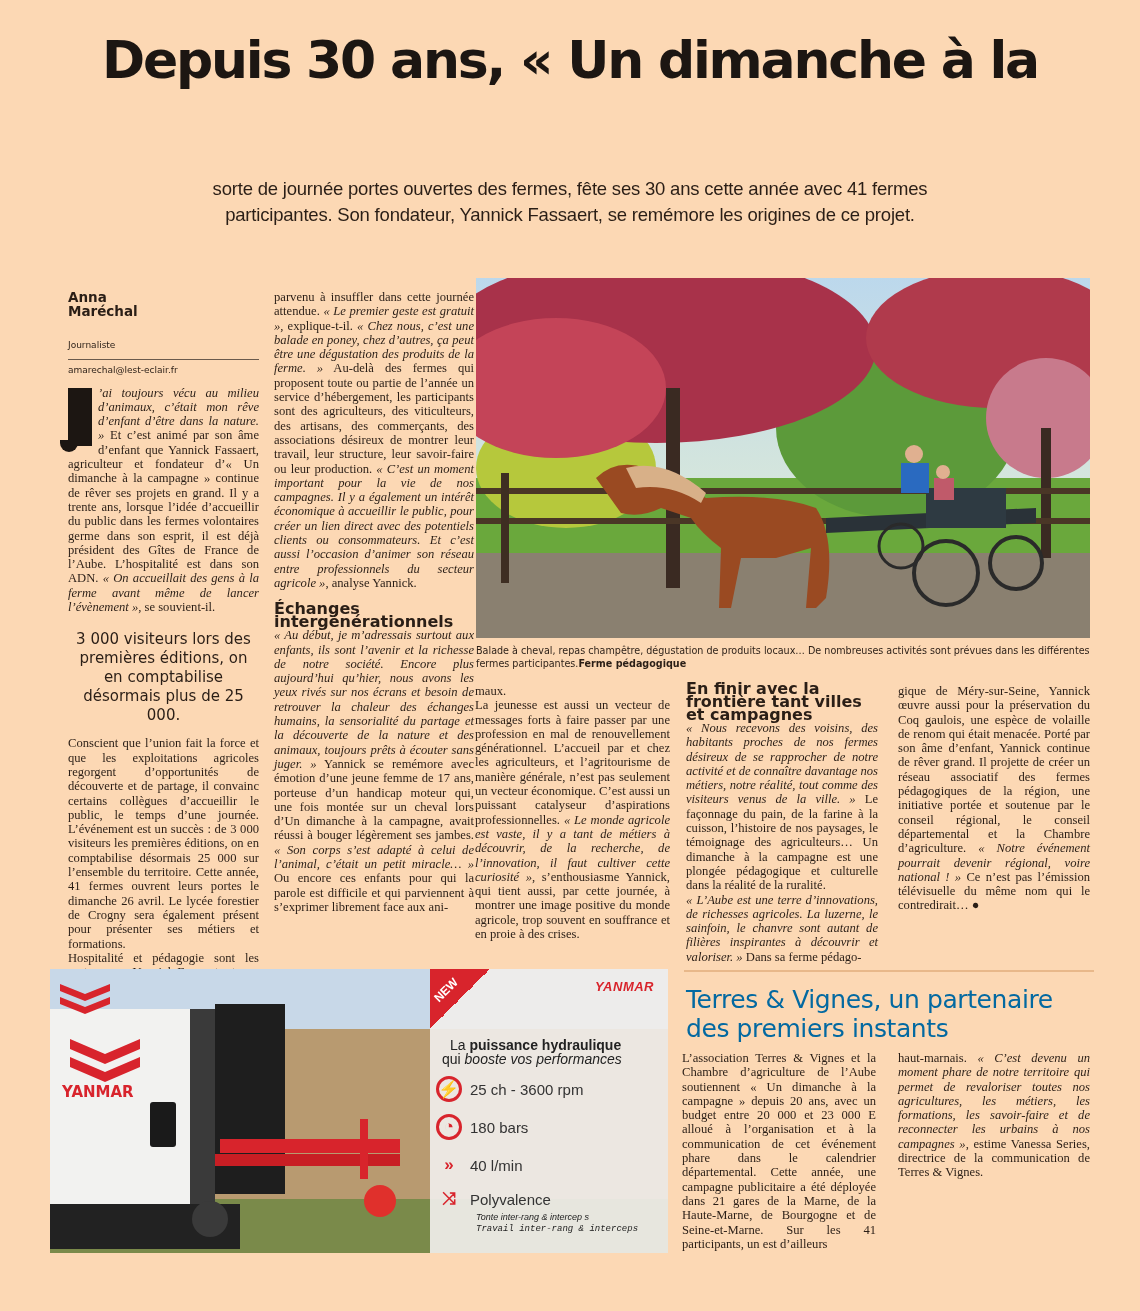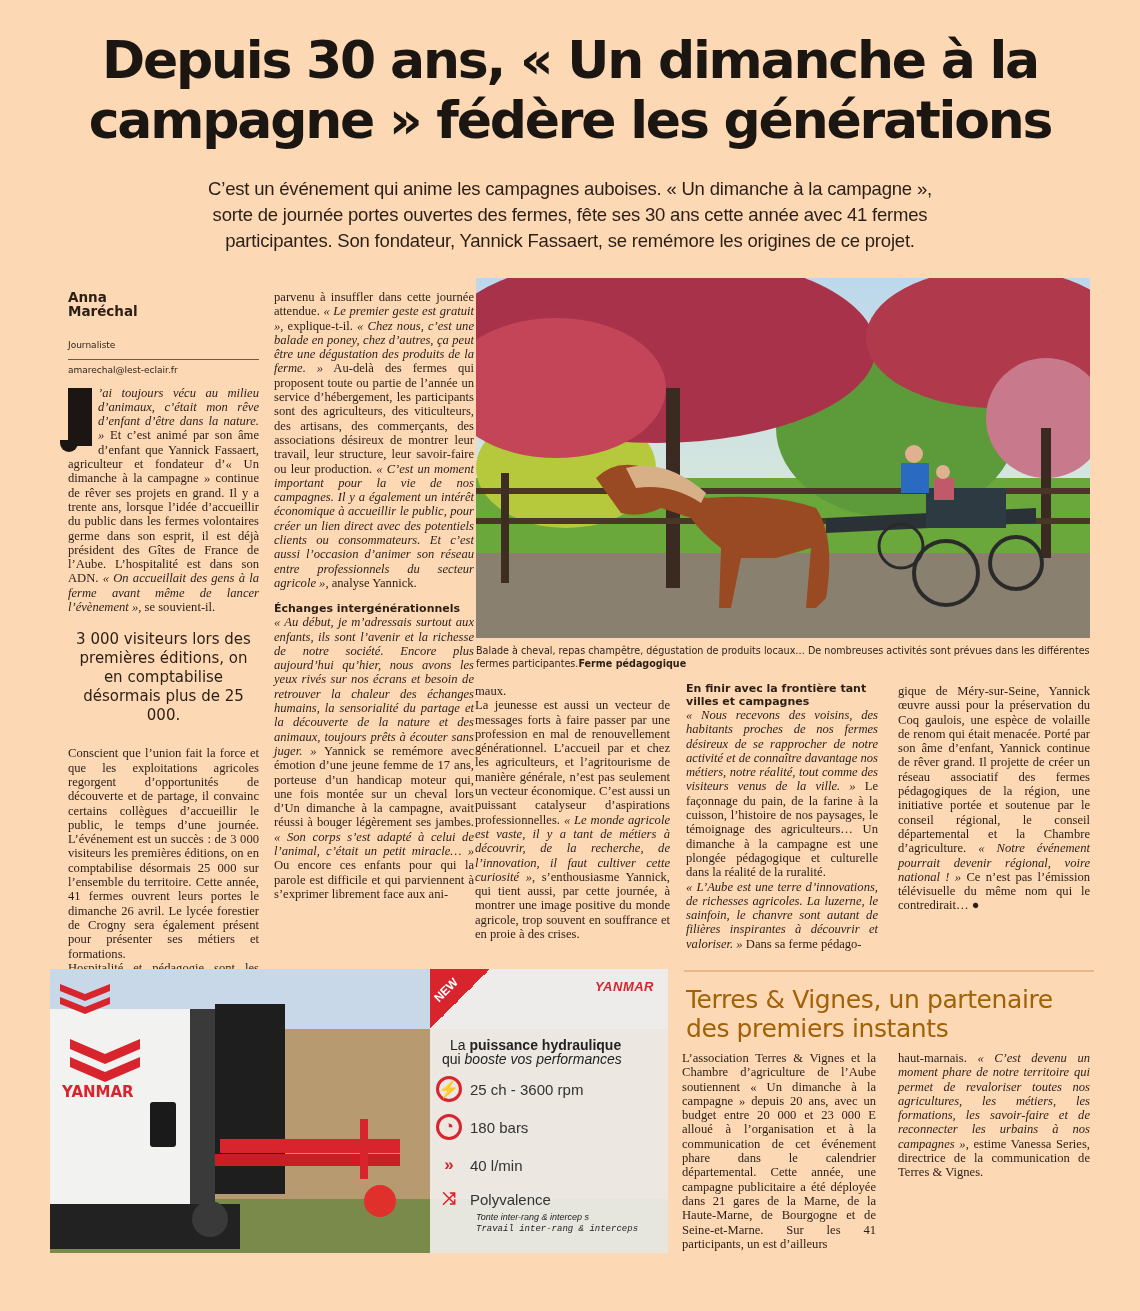--- a/index.html
+++ b/index.html
@@ -9,43 +9,41 @@
   .headline { left: 30px; top: 30px; width: 1080px; text-align: center; font-family: "DejaVu Sans", sans-serif; font-weight: bold; font-size: 52px; line-height: 60px; letter-spacing: -2.2px; color: #1c1612; transform: scaleX(1.0); }
   .chapo { left: 60px; top: 176px; width: 1020px; text-align: center; font-family: "Liberation Sans", sans-serif; font-size: 18.5px; line-height: 26px; color: #2a1e16; letter-spacing: -0.2px; }
   .col { font-family: "Liberation Serif", serif; font-size: 12.6px; line-height: 14.3px; text-align: justify; hyphens: auto; color: #2a1e16; }
   .col p { margin: 0; }
   .col i { font-style: italic; }
   .author-name { font-family: "DejaVu Sans", sans-serif; font-weight: bold; font-size: 13.5px; line-height: 14px; }
   .author-role { font-family: "DejaVu Sans", sans-serif; font-size: 9px; border-bottom: 1px solid #6a5a4c; padding-bottom: 7px; margin-top: 20px; }
   .author-mail { font-family: "DejaVu Sans", sans-serif; font-size: 9px; margin-top: 3px; margin-bottom: 8px; }
   .dropcap { float: left; width: 24px; height: 58px; background: #1c1612; margin: 2px 6px 0 0; position: relative; }
   .dropcap::after { content: ""; position: absolute; left: -8px; bottom: -6px; width: 18px; height: 12px; background: #1c1612; border-radius: 0 0 10px 10px; }
-  .pullquote { font-family: "DejaVu Sans", sans-serif; font-size: 15px; line-height: 19px; text-align: center; color: #2a1e16; margin: 16px 0 21px; }
-  .subhead { font-family: "DejaVu Sans", sans-serif; font-weight: bold; font-size: 11px; line-height: 13px; margin-top: 12px; text-align: left; }
+  .pullquote { font-family: "DejaVu Sans", sans-serif; font-size: 15px; line-height: 19px; text-align: center; color: #2a1e16; margin: 16px 0 11px; }
+  .subhead { font-family: "DejaVu Sans", sans-serif; font-weight: bold; font-size: 16px; line-height: 13px; margin-top: 12px; text-align: left; }
   .caption { font-family: "DejaVu Sans", sans-serif; font-size: 9.6px; line-height: 12.5px; color: #2a1e16; }
   .caption b { font-weight: bold; }
   .photo { left: 476px; top: 278px; width: 614px; height: 360px; overflow: hidden; background: #7a8a44; }
-  .box-title { font-family: "DejaVu Sans", sans-serif; font-size: 25px; line-height: 29px; color: #a16207; letter-spacing: -0.4px; }
+  .box-title { font-family: "DejaVu Sans", sans-serif; font-size: 25px; line-height: 29px; color: #0369a1; letter-spacing: -0.4px; }
   .info-bold { font-family: "DejaVu Sans", sans-serif; font-weight: bold; font-size: 9.2px; line-height: 11.5px; margin-top: 8px; text-align: left; }
   .ad { left: 50px; top: 969px; width: 618px; height: 284px; overflow: hidden; background: #dfe7ef; }
   .adpanel { position: absolute; left: 380px; top: 0; width: 238px; height: 284px; background: rgba(240,238,234,0.92); font-family: "Liberation Sans", sans-serif; color: #222; }
   .spec { position: absolute; left: 6px; display: flex; align-items: center; font-size: 15px; color: #333; }
   .spec .ic { width: 26px; height: 26px; margin-right: 8px; display: flex; align-items: center; justify-content: center; color: #d8242c; font-weight: bold; font-size: 17px; }
   .ring { border: 3px solid #d8242c; border-radius: 50%; }
 </style>
 </head>
 <body>
 
 <h1 class="abs headline">
   <div>Depuis 30 ans, « Un dimanche à la</div>
-  <div>campagne » fédère les générations</div>
 </h1>
 
 <div class="abs chapo">
-  <div>C’est un événement qui anime les campagnes auboises. « Un dimanche à la campagne »,</div>
   <div>sorte de journée portes ouvertes des fermes, fête ses 30 ans cette année avec 41 fermes</div>
   <div>participantes. Son fondateur, Yannick Fassaert, se remémore les origines de ce projet.</div>
 </div>
 
 <div class="abs col" style="left:68px; top:290px; width:191px;">
   <div class="author-name">Anna</div>
   <div class="author-name">Maréchal</div>
   <div class="author-role">Journaliste</div>
   <div class="author-mail">amarechal@lest-eclair.fr</div>
   <p>

